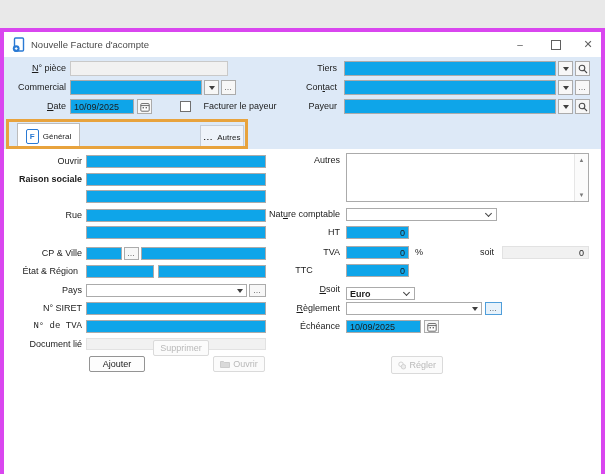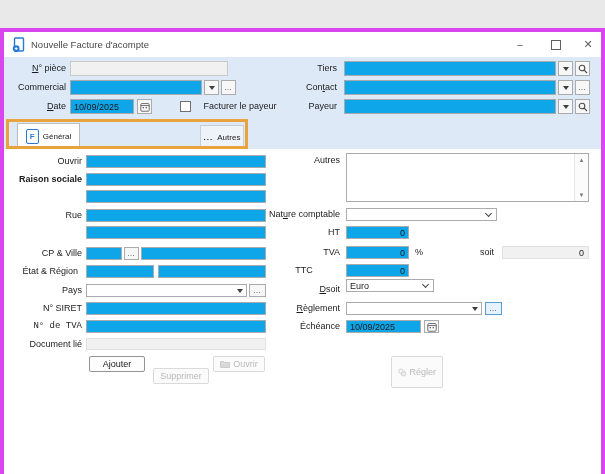--- a/index.html
+++ b/index.html
@@ -177,21 +177,21 @@
   <input class="abs inp inp13" style="left: 82px; top: 270px; width: 180px;">
   <div class="abs lbl lbl13" style="left:6px;top:288px;width:72px;font-family:Liberation Mono, monospace;">N° de TVA</div>
   <input class="abs inp inp13" style="left: 82px; top: 288px; width: 180px;">
 
   <div class="abs lbl lbl13" style="left:6px;top:306px;width:72px;">Document lié</div>
   <div class="abs flat" style="left:82px;top:306px;width:180px;height:12px;"></div>
 
   <button class="abs btn" style="left:85px;top:324px;width:56px;height:16px;">
       <span>Ajouter</span>
     </button>
-  <button class="abs btn off" style="left:149px;top:336px;width:56px;height:16px;" disabled="">
+  <button class="abs btn off" style="left:149px;top:308px;width:56px;height:16px;" disabled="">
       <span>Supprimer</span>
     </button>
   <button class="abs btn off" style="left:209px;top:324px;width:52px;height:16px;" disabled="">
     <svg width="10" height="8" viewBox="0 0 10 8">
         <path d="M0.5 1.5 h3 l1 1 h5 v5 h-9 z" fill="#d9d9d9" stroke="#c4c4c4" stroke-width="0.8"></path>
       </svg>
     <span>Ouvrir</span>
   </button>
 
   <div class="abs lbl lbl13" style="left:264px;top:122px;width:72px;">Autres</div>
@@ -215,21 +215,21 @@
   <div class="abs lbl lbl13" style="left:264px;top:214px;width:72px;">TVA</div>
   <input class="abs inp inp13 num" style="left: 342px; top: 214px; width: 63px;" value="0">
   <div class="abs lbl lbl13" style="left:411px;top:214px;width:14px;text-align:left;">%</div>
   <div class="abs lbl lbl13" style="left:440px;top:214px;width:50px;">soit</div>
   <div class="abs flat num" style="left:498px;top:214px;width:87px;height:13px;line-height:12px;text-align:right;">0</div>
 
   <div class="abs lbl lbl13" style="left:264px;top:232px;width:72px;text-align:center;">TTC</div>
   <input class="abs inp inp13 num" style="left: 342px; top: 232px; width: 63px;" value="0">
 
   <div class="abs lbl lbl13" style="left:264px;top:251px;width:72px;"><span></span><span class="mn">D</span><span>soit</span></div>
-  <div class="abs sel" style="left:342px;top:247px;width:88px;height:13px;">
+  <div class="abs sel" style="left:342px;top:255px;width:69px;height:13px;font-weight:bold;">
       <span>Euro</span>
       <span class="chev"></span>
     </div>
 
   <div class="abs lbl lbl13" style="left:264px;top:270px;width:72px;"><span></span><span class="mn">R</span><span>èglement</span></div>
   <div class="abs combo" style="left:342px;top:270px;width:136px;height:13px;">
     <input value="" style="">
     <span class="arr">
         <span class="tri"></span>
       </span>
@@ -242,21 +242,21 @@
   <input class="abs inp inp13" style="left: 342px; top: 288px; width: 75px;" value="10/09/2025">
   <div class="abs sb" style="left:420px;top:288px;width:15px;height:13px;">
     <svg width="10" height="10" viewBox="0 0 10 10">
         <rect x="0.8" y="1.6" width="8.4" height="7.6" rx="1" fill="#fff" stroke="#6a6a6a" stroke-width="1"></rect>
         <line x1="0.8" y1="3.6" x2="9.2" y2="3.6" stroke="#6a6a6a" stroke-width="1"></line>
         <rect x="2.6" y="5" width="1.4" height="1.4" fill="#6a6a6a"></rect>
         <rect x="5.6" y="5" width="1.4" height="1.4" fill="#6a6a6a"></rect>
       </svg>
   </div>
 
-  <button class="abs btn off" style="left:387px;top:324px;width:52px;height:32px;" disabled="">
+  <button class="abs btn off" style="left:387px;top:324px;width:52px;height:18px;" disabled="">
     <svg width="9" height="9" viewBox="0 0 9 9">
         <circle cx="3.2" cy="3.2" r="2.4" fill="none" stroke="#cfcfcf" stroke-width="1"></circle>
         <circle cx="5.8" cy="5.8" r="2.4" fill="#ececec" stroke="#cfcfcf" stroke-width="1"></circle>
       </svg>
     <span>Régler</span>
   </button>
 
 </div>
 
 </body></html>

